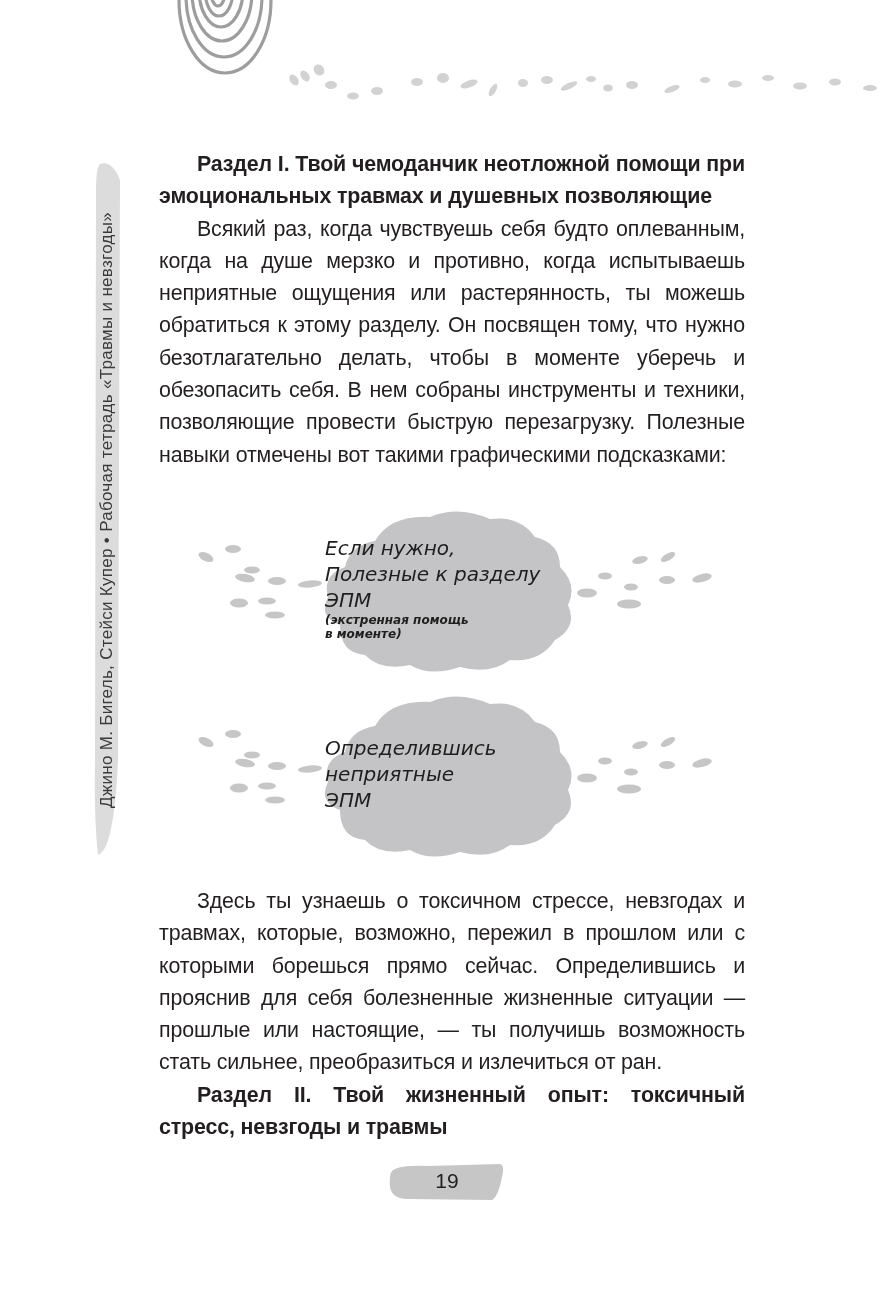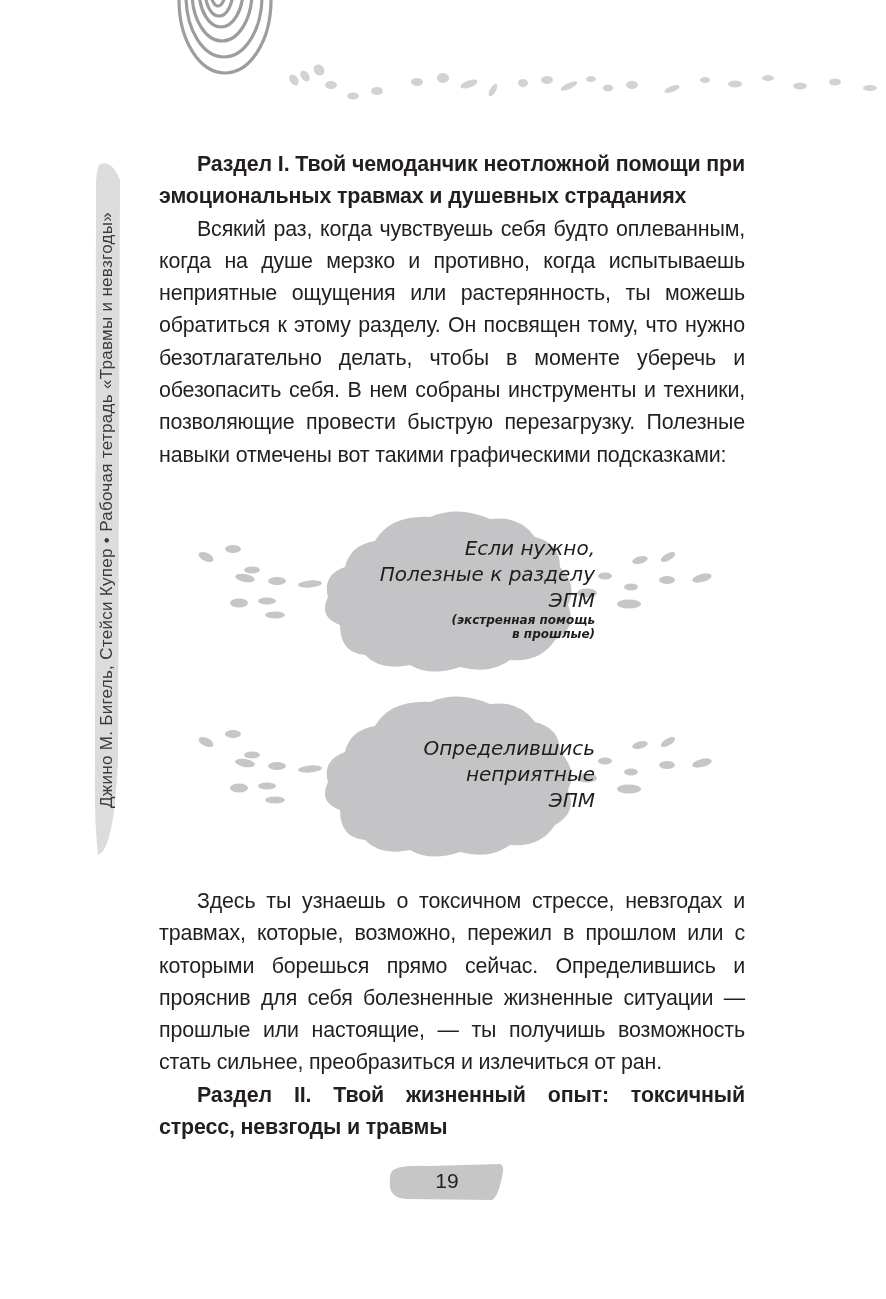--- a/index.html
+++ b/index.html
@@ -7,21 +7,21 @@
     .deco-top { position:absolute; left:0; top:0; width:886px; height:110px; }
     .spine { position:absolute; left:92px; top:160px; width:30px; height:700px; }
     .spine svg { position:absolute; left:0; top:0; }
     .spine-text { position:absolute; left:-335px; top:335px; width:700px; height:30px; transform:rotate(-90deg); transform-origin:center center; font-family:"Liberation Sans", sans-serif; font-size:17px; color:#3a3a3a; line-height:30px; text-align:center; white-space:nowrap; letter-spacing:0.3px; }
     .content { position:absolute; left:159px; top:148px; width:586px; }
     .para { font-size:21.4px; line-height:32.3px; text-align:justify; text-align-last:left; margin:0; letter-spacing:-0.15px; }
     .heading { font-weight:bold; text-indent:38px; }
     .body-text { text-indent:38px; }
     .cloud-block { position:absolute; left:190px; width:540px; height:160px; }
     .cloud-block svg { position:absolute; left:0; top:0; }
-    .cloud-text { position:absolute; left:135px; width:270px; text-align:right; font-family:"DejaVu Sans", sans-serif; font-style:italic; color:#1e1e1e; }
+    .cloud-text { position:absolute; left:135px; width:270px; text-align:left; font-family:"DejaVu Sans", sans-serif; font-style:italic; color:#1e1e1e; }
     .c1-l1, .c2-l1 { font-size:20px; line-height:26px; }
     .c1-small { font-size:12px; line-height:14px;font-weight:bold; }
     .page-num-wrap { position:absolute; left:388px; top:1163px; width:118px; height:40px; }
     .page-num-wrap svg { position:absolute; left:0; top:0; }
     .page-num { position:absolute; left:0; top:0; width:118px; height:36px; line-height:36px; text-align:center; font-size:21px; color:#231f20; }
   </style>
 </head>
 <body>
 
 <svg class="deco-top" width="886" height="110" viewBox="0 0 886 110">
@@ -61,21 +61,21 @@
 </svg>
 
 <div class="spine">
   <svg width="30" height="700" viewBox="0 0 30 700">
     <path d="M8 4 Q 20 0 28 20 L 26 600 Q 22 690 6 695 Q 2 660 3 600 L 4 30 Q 4 8 8 4 Z" fill="#dcdcdc"></path>
   </svg>
   <div class="spine-text">Джино М. Бигель, Стейси Купер • Рабочая тетрадь «Травмы и невзгоды»</div>
 </div>
 
 <div class="content">
-  <p class="para heading">Раздел I. Твой чемоданчик неотложной помощи при эмоциональных травмах и душевных страданиях</p>
+  <p class="para heading">Раздел I. Твой чемоданчик неотложной помощи при эмоциональных травмах и душевных позволяющие</p>
   <p class="para body-text">Всякий раз, когда чувствуешь себя будто оплеванным, когда на душе мерзко и противно, когда испытываешь неприятные ощущения или растерянность, ты можешь обратиться к этому разделу. Он посвящен тому, что нужно безотлагательно делать, чтобы в моменте уберечь и обезопасить себя. В нем собраны инструменты и техники, позволяющие провести быструю перезагрузку. Полезные навыки отмечены вот такими графическими подсказками:</p>
 </div>
 
 <div class="cloud-block" style="top:505px;">
   <svg width="540" height="170" viewBox="0 0 540 170">
     <g fill="#c6c6c6">
       <ellipse cx="16" cy="52" rx="8" ry="4" transform="rotate(25 16 52)"></ellipse>
       <ellipse cx="43" cy="44" rx="8" ry="4"></ellipse>
       <ellipse cx="62" cy="65" rx="8" ry="3.5"></ellipse>
       <ellipse cx="55" cy="73" rx="10" ry="4" transform="rotate(10 55 73)"></ellipse>
@@ -95,21 +95,21 @@
       <ellipse cx="397" cy="88" rx="10" ry="4.5"></ellipse>
       <ellipse cx="439" cy="99" rx="12" ry="4.5"></ellipse>
     </g>
     <path fill="#c4c4c6" d="M150 120 Q 128 112 138 92 Q 132 70 155 62 Q 160 40 185 36 Q 200 10 240 12 Q 268 0 300 14 Q 330 10 345 32 Q 370 38 370 62 Q 388 80 378 100 Q 388 122 365 135 Q 350 158 320 155 Q 300 170 270 162 Q 240 172 220 160 Q 190 166 175 150 Q 150 148 150 120 Z"></path>
   </svg>
   <div class="cloud-text" style="top:30px;">
     <div class="c1-l1">Если нужно,</div>
     <div class="c1-l1">Полезные к разделу</div>
     <div class="c1-l1">ЭПМ</div>
     <div class="c1-small">(экстренная помощь</div>
-    <div class="c1-small">в прошлые)</div>
+    <div class="c1-small">в моменте)</div>
   </div>
 </div>
 
 <div class="cloud-block" style="top:690px;">
   <svg width="540" height="170" viewBox="0 0 540 170">
     <g fill="#c6c6c6">
       <ellipse cx="16" cy="52" rx="8" ry="4" transform="rotate(25 16 52)"></ellipse>
       <ellipse cx="43" cy="44" rx="8" ry="4"></ellipse>
       <ellipse cx="62" cy="65" rx="8" ry="3.5"></ellipse>
       <ellipse cx="55" cy="73" rx="10" ry="4" transform="rotate(10 55 73)"></ellipse>

